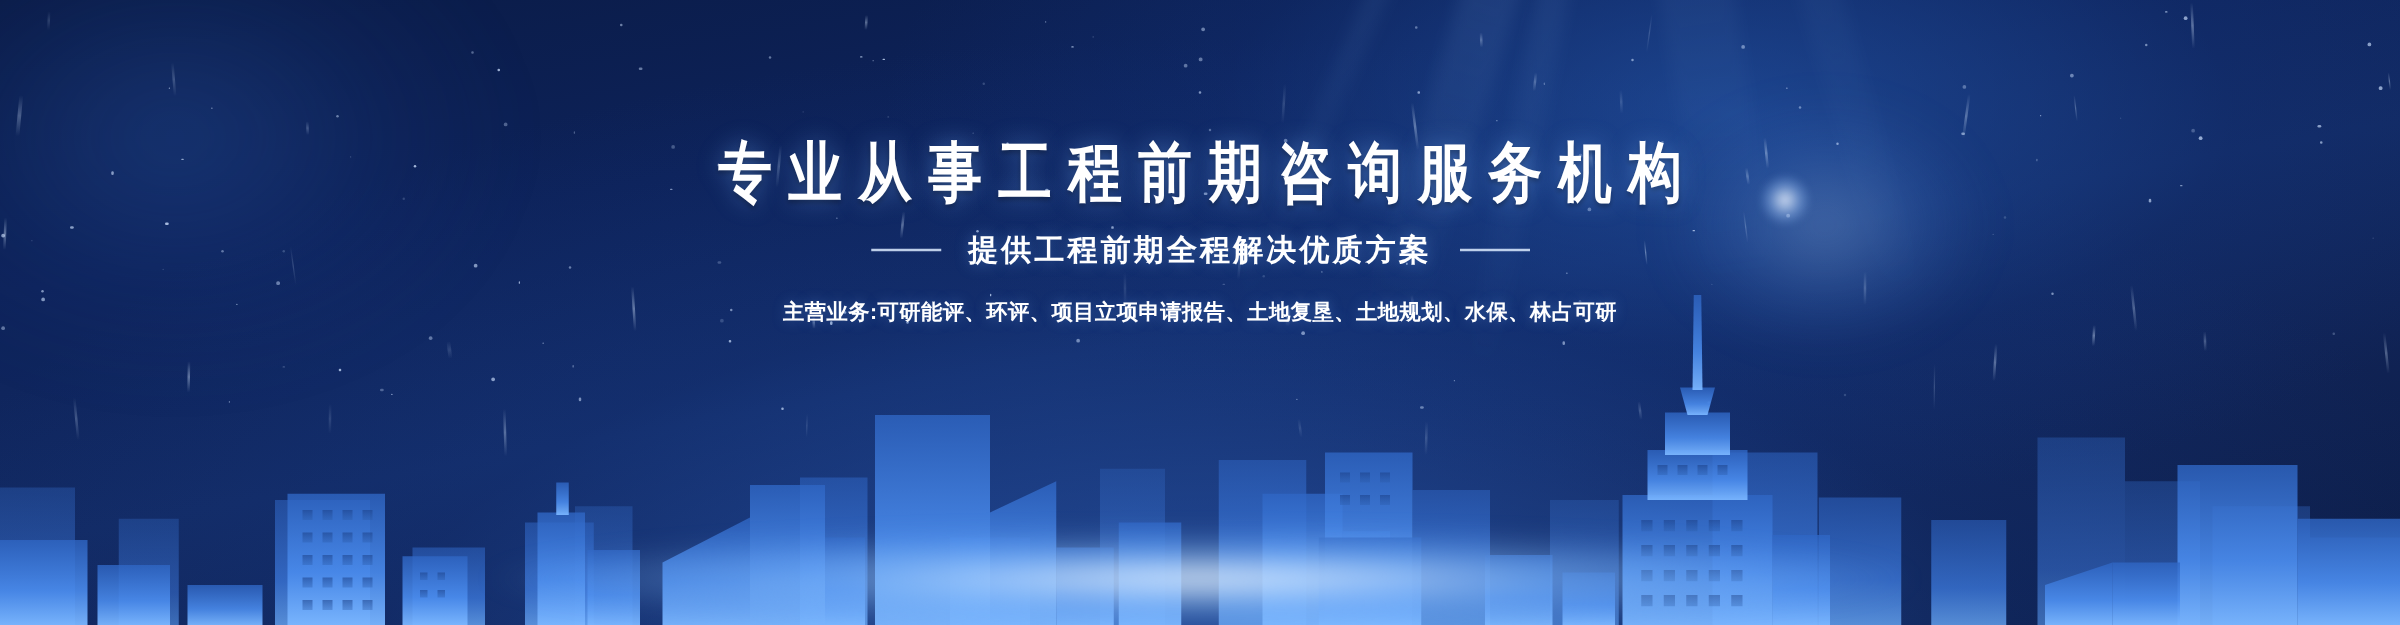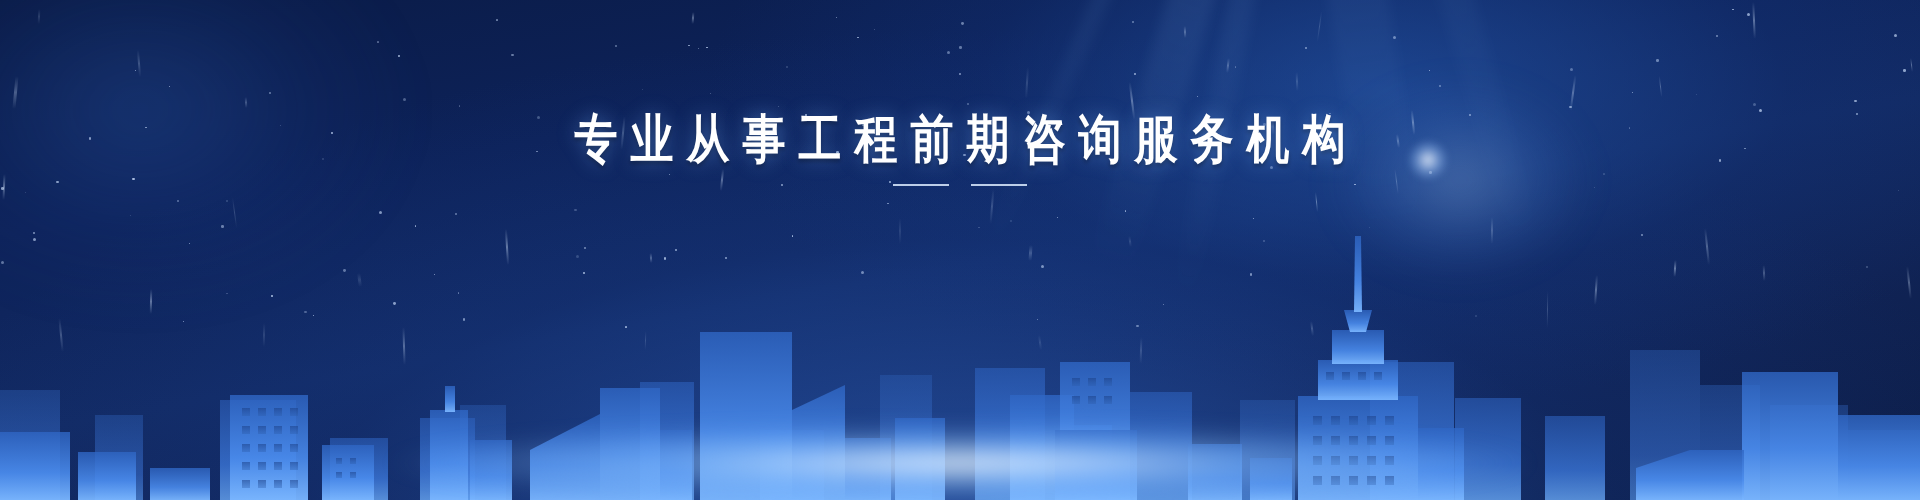--- a/index.html
+++ b/index.html
@@ -513,18 +513,20 @@
   </div>
 
   <div class="horizon"></div>
   <div class="horizon-line"></div>
 
   <div class="content">
     <h1 class="main-title">专业从事工程前期咨询服务机构</h1>
 
     <div class="subtitle-row">
       <span class="dash"></span>
+      <h2 class="subtitle">提供工程前期全程解决优质方案</h2>
       <span class="dash"></span>
     </div>
 
+    <p class="services">主营业务:可研能评、环评、项目立项申请报告、土地复垦、土地规划、水保、林占可研</p>
   </div>
 
 </div>
 
 </body></html>

